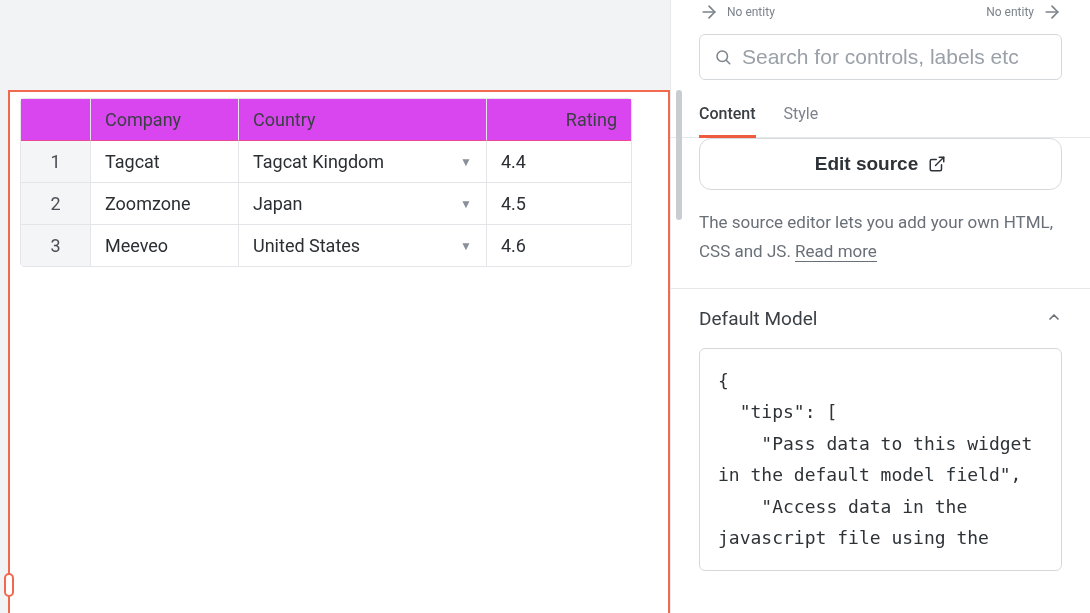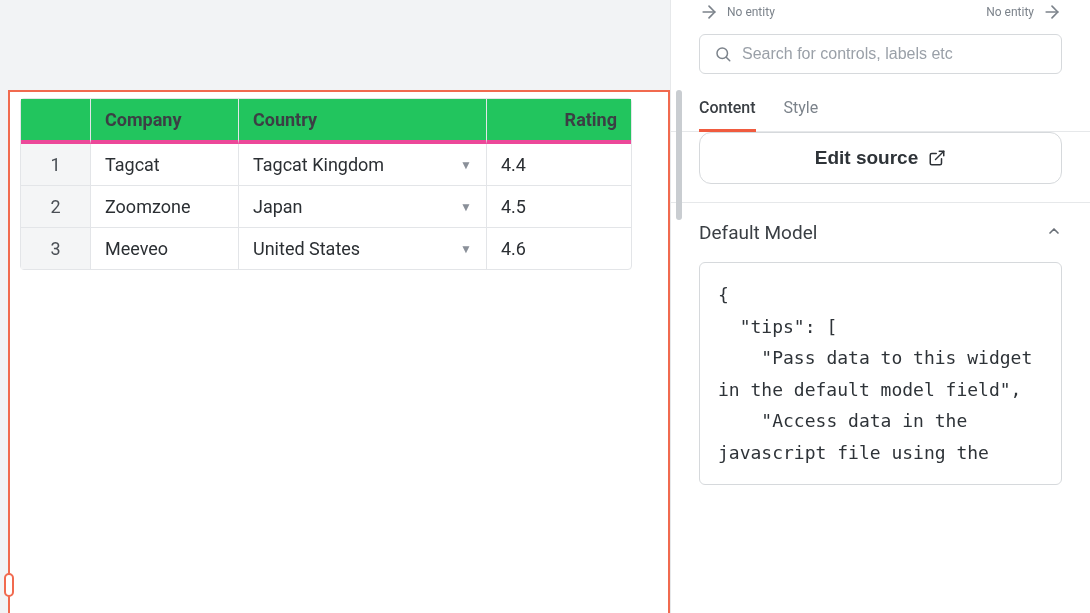--- a/index.html
+++ b/index.html
@@ -45,26 +45,26 @@
     top: 6px;
     width: 612px;
     border: 1px solid #e3e5e8;
     border-radius: 4px;
     border-collapse: separate;
     border-spacing: 0;
     background: #fff;
     font-size: 18px;
   }
   .data-table th {
-    background: #22c55e;
+    background: #d946ef;
     text-align: left;
-    font-weight: 700;
+    font-weight: 400;
     color: #3b3f44;
     padding: 10px 14px;
-    border-bottom: 4px solid #ec4899;
+    border-bottom: 1px solid #ec4899;
     border-right: 1px solid #e3e5e8;
   }
   .data-table th.num-col { width: 70px; }
   .data-table th.company-col { width: 148px; }
   .data-table th.country-col { width: 248px; }
   .data-table th.rating-col { text-align: right; border-right: none; }
   .data-table td {
     padding: 10px 14px;
     border-bottom: 1px solid #e3e5e8;
     border-right: 1px solid #e3e5e8;
@@ -125,21 +125,21 @@
     border: 1px solid #d6d9dc;
     border-radius: 6px;
     padding: 10px 14px;
     color: #9aa0a8;
     font-size: 19px;
   }
   .search-box input {
     border: none;
     outline: none;
     flex: 1;
-    font-size: 16px;
+    font-size: 21px;
     color: #2e3338;
   }
   .search-box input::placeholder { color: #9aa0a8; }
 
   .tabs {
     display: flex;
     gap: 28px;
     padding: 24px 28px 0 28px;
     border-bottom: 1px solid #e6e8ea;
   }
@@ -296,20 +296,23 @@
 
   <div class="section">
     <button class="edit-source-btn">
       <span>Edit source</span>
       <svg width="18" height="18" viewBox="0 0 24 24" fill="none" stroke="#2e3338" stroke-width="2" stroke-linecap="round" stroke-linejoin="round">
           <path d="M18 13v6a2 2 0 0 1-2 2H5a2 2 0 0 1-2-2V8a2 2 0 0 1 2-2h6"></path>
           <polyline points="15 3 21 3 21 9"></polyline>
           <line x1="10" y1="14" x2="21" y2="3"></line>
         </svg>
     </button>
+    <div class="helper-text">
+      <span>The source editor lets you add your own HTML, CSS and JS. </span><span class="link">Read more</span>
+    </div>
   </div>
 
   <div class="section" style="border-bottom:none;">
     <div class="section-header">
       <span>Default Model</span>
       <span class="collapse-icon">
         <svg width="16" height="16" viewBox="0 0 24 24" fill="none" stroke="#6a7078" stroke-width="2.5" stroke-linecap="round" stroke-linejoin="round">
             <polyline points="18 15 12 9 6 15"></polyline>
           </svg>
       </span>

